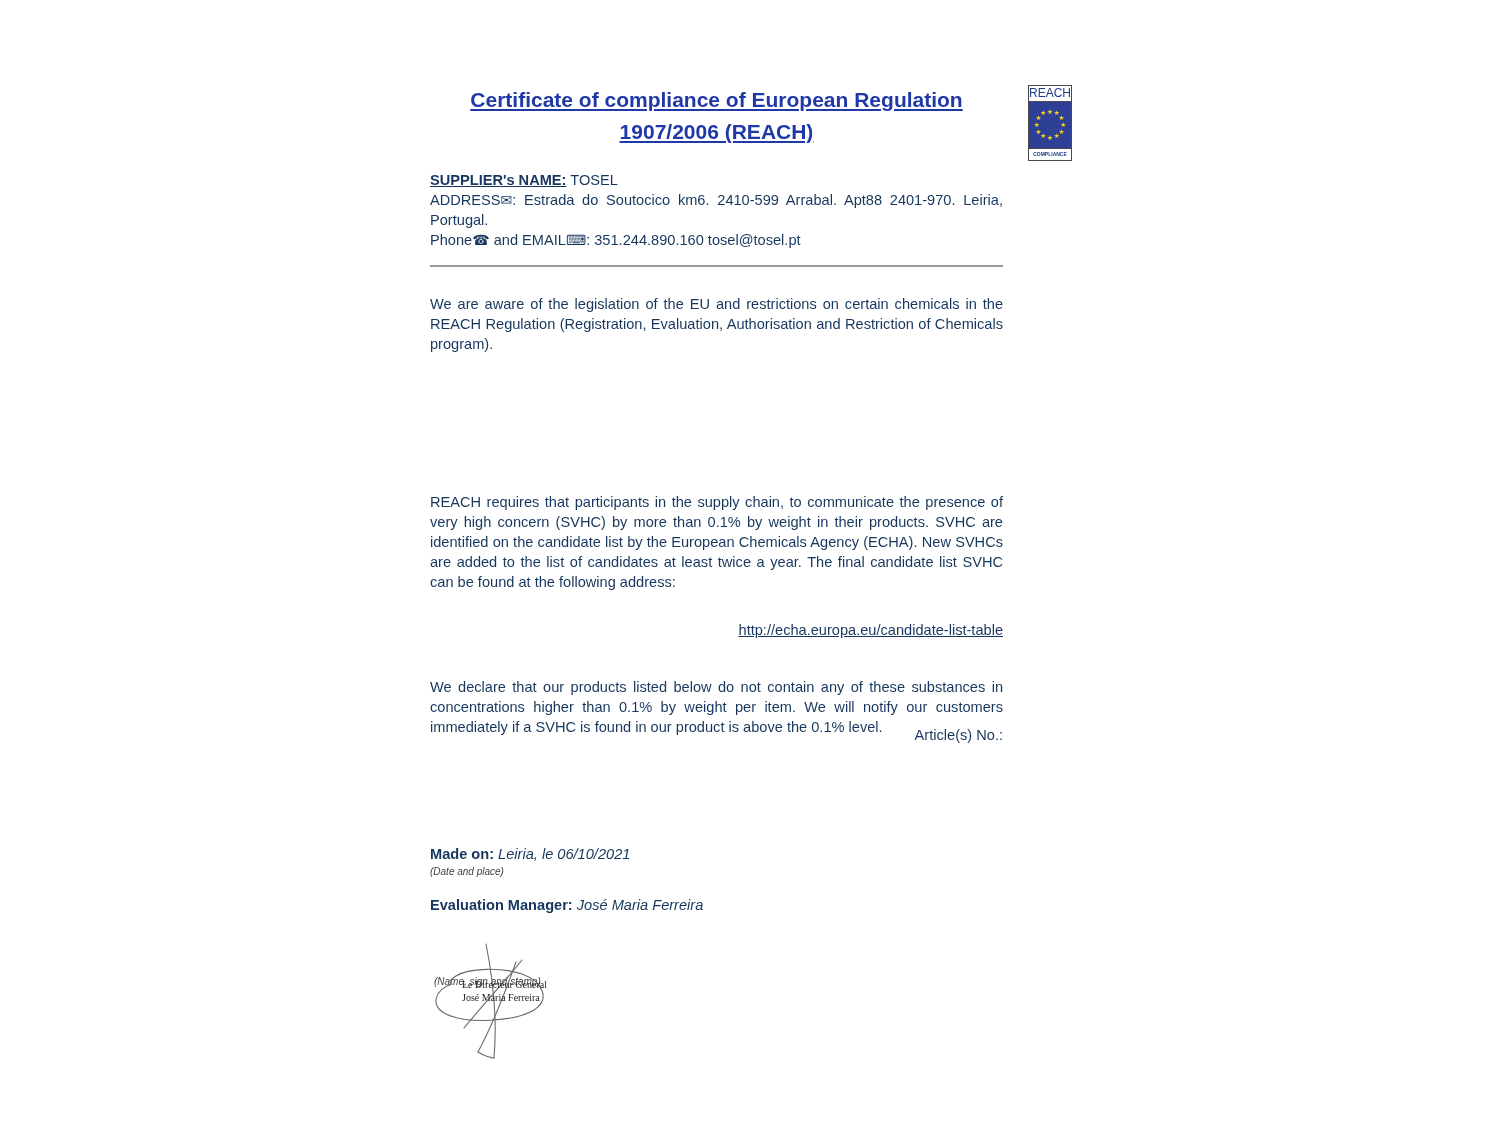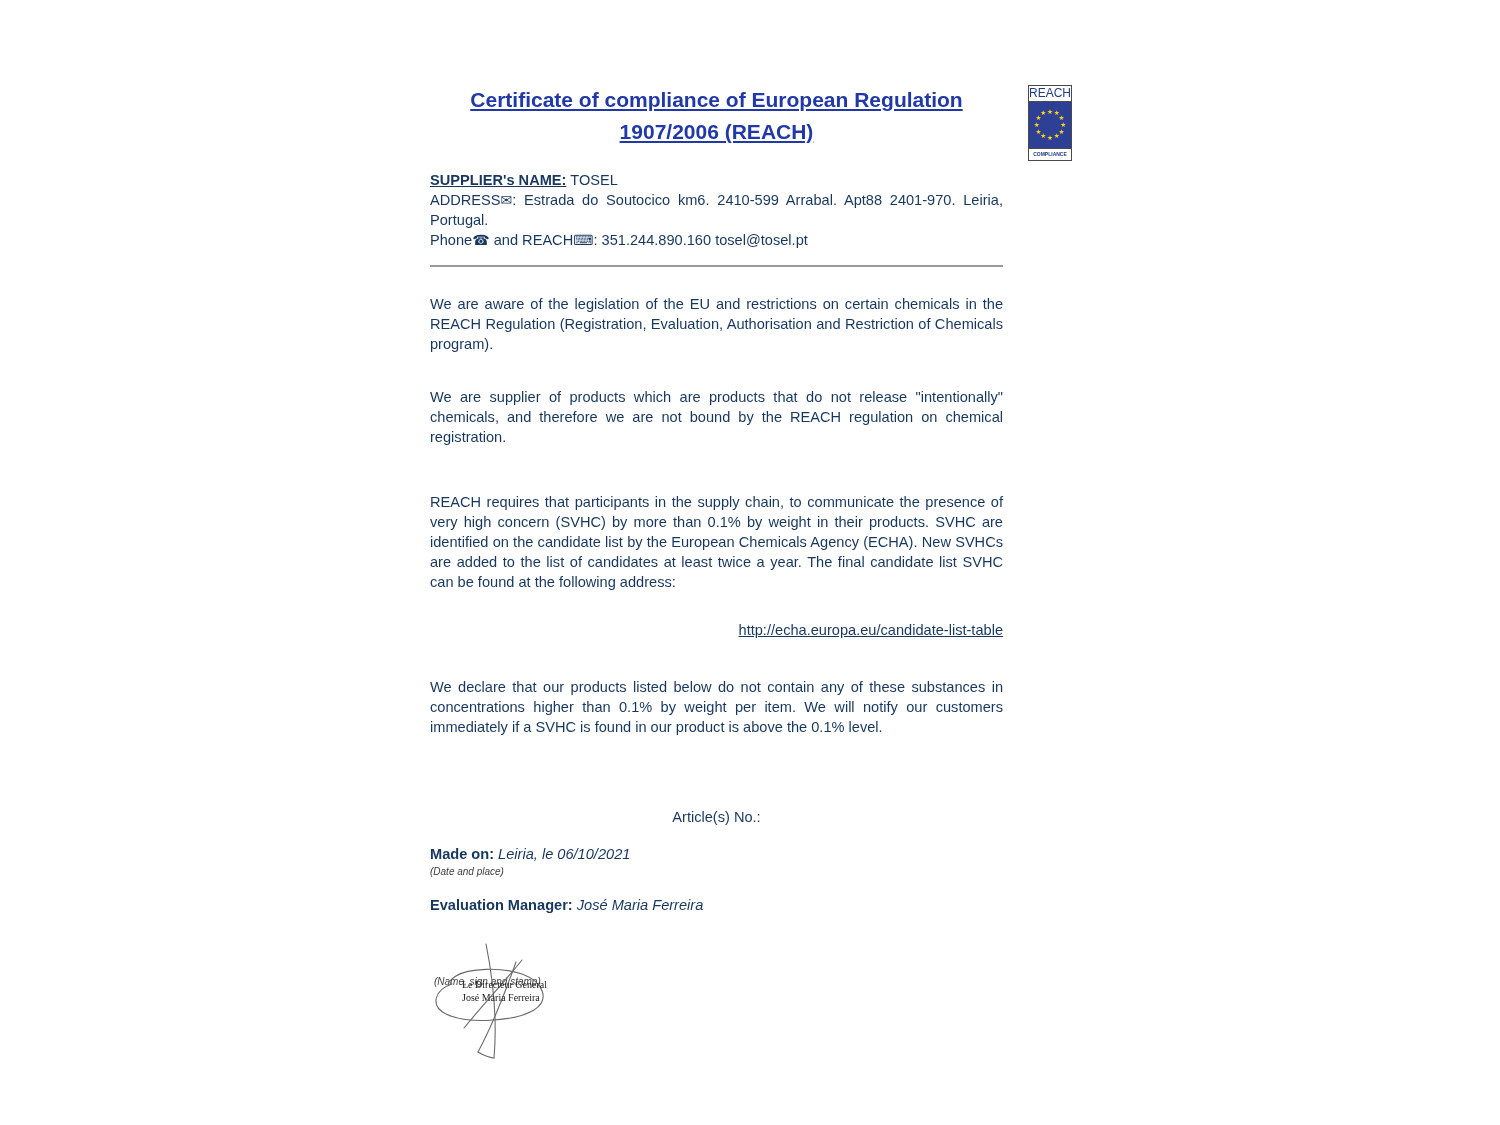--- a/index.html
+++ b/index.html
@@ -33,21 +33,21 @@
   .rule{
     top:265px;left:430px;width:573px;height:0;
     border-top:2px solid #9a9a9a;
   }
   .p1{top:294px;}
   .p2{top:387px;}
   .p3{top:492px;}
   .linkwrap{top:621px;text-align:right;}
   .linkwrap a{color:#17375e;text-decoration:underline;font-size:14.6px;}
   .p4{top:677px;}
-  .article{top:807px;text-align:center;}
+  .article{top:725px;text-align:right;}
   .madeon{top:844px;text-align:left;}
   .note{font-size:10px;font-style:italic;color:#3f3f3f;text-align:left;}
   .note1{top:866px;}
   .manager{top:895px;text-align:left;}
   .note2{top:944px;padding-left:4px;margin-top:32px;}
   .lbl{font-weight:bold;}
   .val-italic{font-style:italic;}
   
   .logo{
     top:85px;left:1028px;width:44px;
@@ -103,28 +103,27 @@
         <text x="9.9" y="18">★</text>
         <text x="15" y="12.9">★</text>
       </g>
     </svg>
     <div class="logo-bottom">COMPLIANCE</div>
   </div>
 
   <div class="abs col body-text supplier">
     <span class="bold-ul">SUPPLIER's NAME:</span><span> TOSEL</span><br>
     <span>ADDRESS</span><span class="icon-glyph">✉</span><span>: Estrada do Soutocico km6. 2410-599 Arrabal. Apt88 2401-970. Leiria, Portugal.</span><br>
-    <span>Phone</span><span class="icon-glyph">☎</span><span> and REACH</span><span class="icon-glyph">⌨</span><span>: 351.244.890.160 tosel@tosel.pt</span>
+    <span>Phone</span><span class="icon-glyph">☎</span><span> and EMAIL</span><span class="icon-glyph">⌨</span><span>: 351.244.890.160 tosel@tosel.pt</span>
   </div>
 
   <div class="abs rule"></div>
 
   <div class="abs col body-text p1">We are aware of the legislation of the EU and restrictions on certain chemicals in the REACH Regulation (Registration, Evaluation, Authorisation and Restriction of Chemicals program).</div>
 
-  <div class="abs col body-text p2">We are supplier of products which are products that do not release "intentionally" chemicals, and therefore we are not bound by the REACH regulation on chemical registration.</div>
 
   <div class="abs col body-text p3">REACH requires that participants in the supply chain, to communicate the presence of very high concern (SVHC) by more than 0.1% by weight in their products. SVHC are identified on the candidate list by the European Chemicals Agency (ECHA). New SVHCs are added to the list of candidates at least twice a year. The final candidate list SVHC can be found at the following address:</div>
 
   <div class="abs col linkwrap">
     <a href="#">http://echa.europa.eu/candidate-list-table</a>
   </div>
 
   <div class="abs col body-text p4">We declare that our products listed below do not contain any of these substances in concentrations higher than 0.1% by weight per item. We will notify our customers immediately if a SVHC is found in our product is above the 0.1% level.</div>
 
   <div class="abs col body-text article">Article(s) No.:</div>

